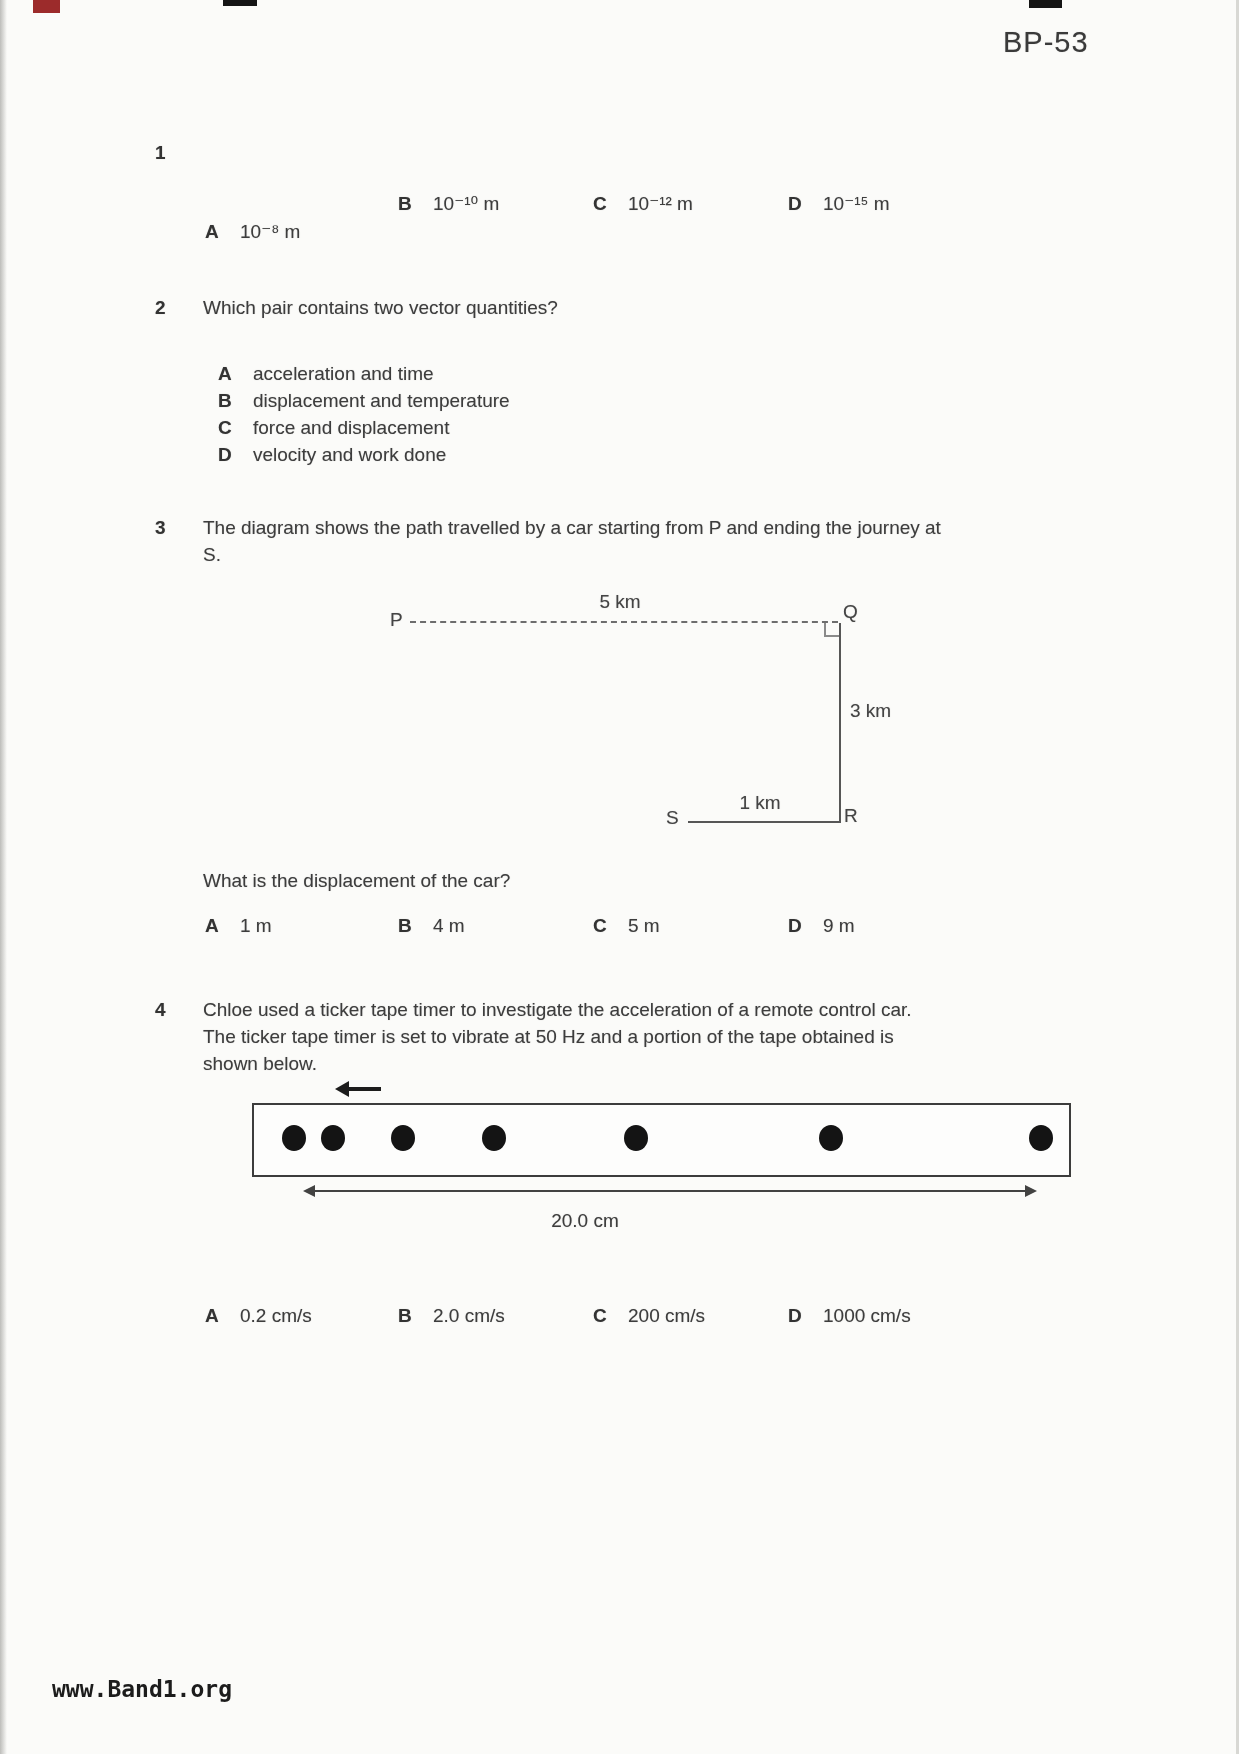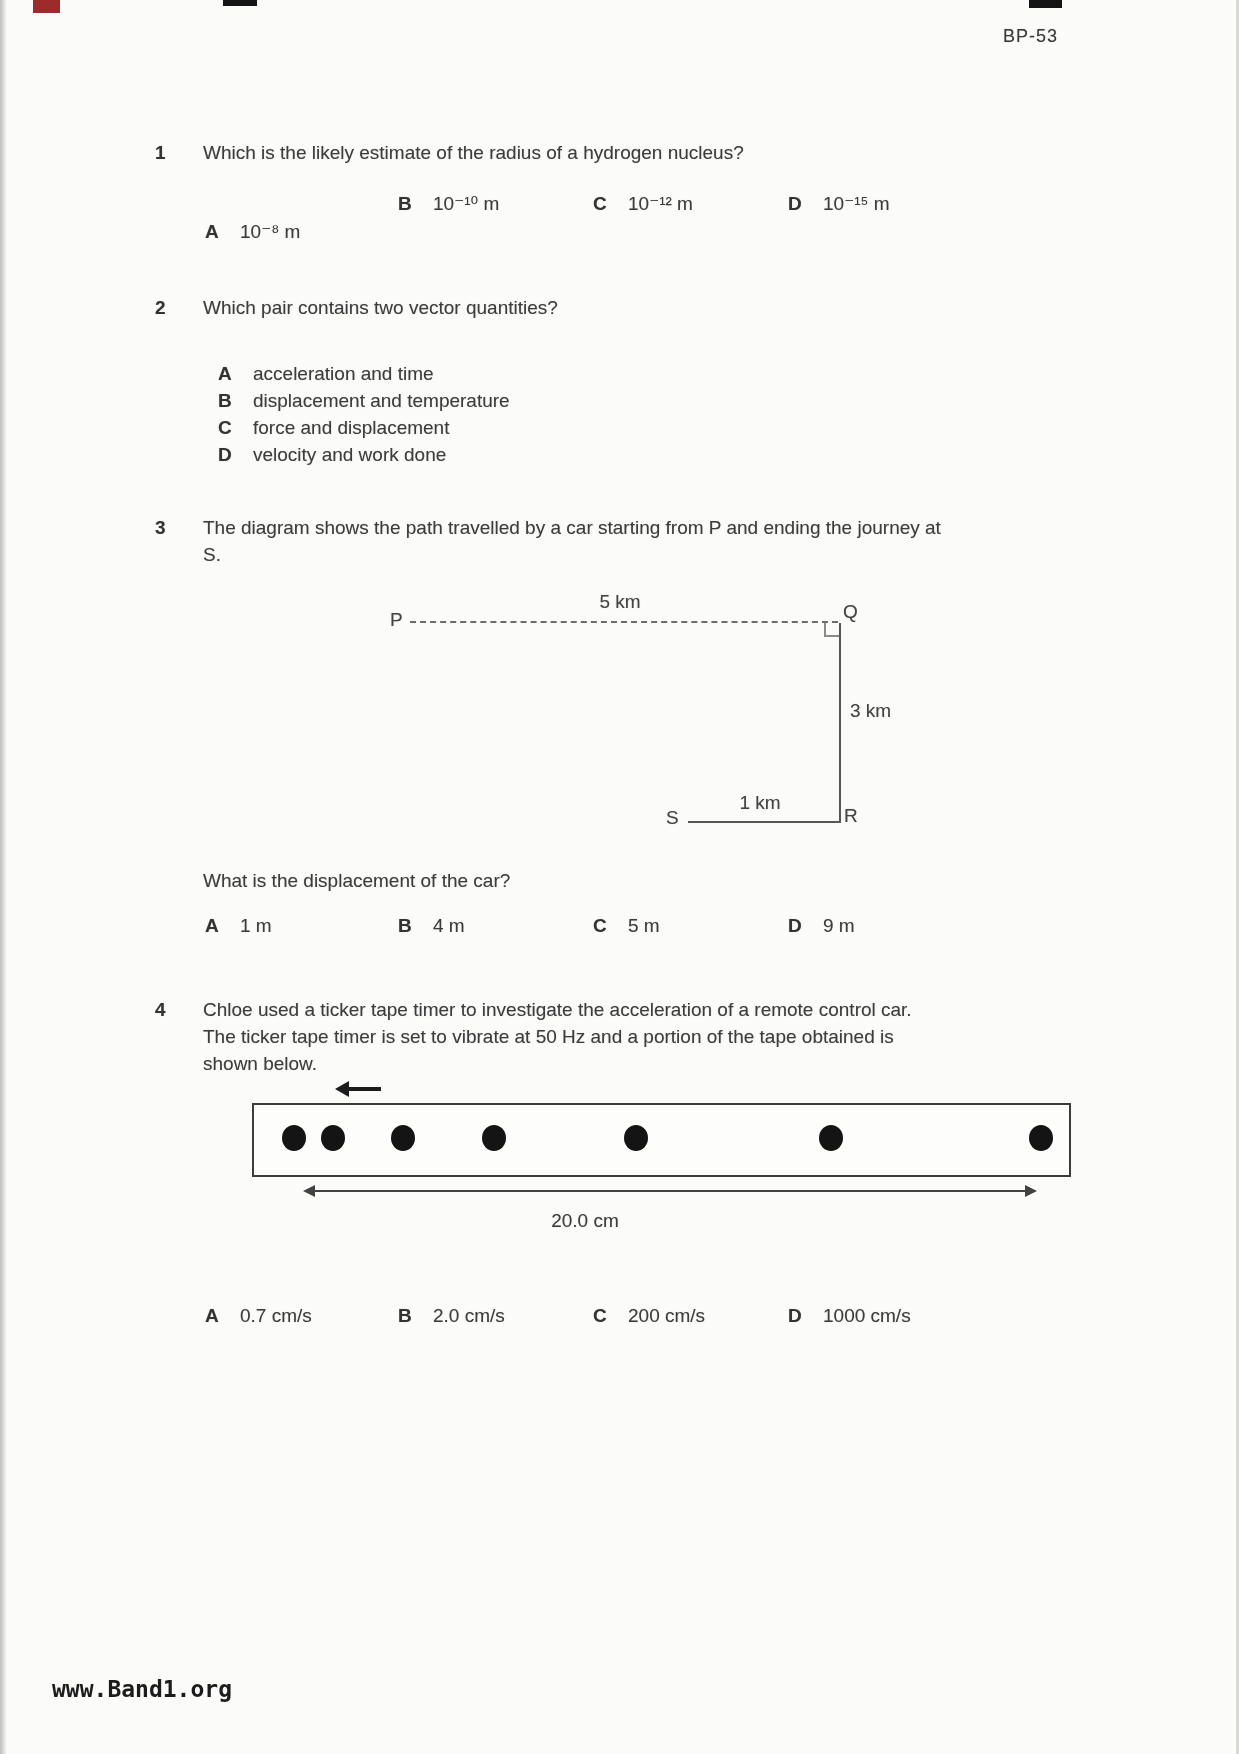--- a/index.html
+++ b/index.html
@@ -46,41 +46,40 @@
         border-top:6px solid transparent;border-bottom:6px solid transparent;
         border-left:12px solid #424242;}
   .center{text-align:center;}
   
   .edge-left{position:absolute;left:0;top:0;width:7px;height:100%;
      background:linear-gradient(90deg,#bdbdba,rgba(235,235,230,0));}
   .edge-right{position:absolute;right:0;top:0;width:3px;height:100%;background:#d8d8d4;}
   .red-mark{position:absolute;left:33px;top:0;width:27px;height:13px;background:#9c2b2b;}
   .dash1{position:absolute;left:223px;top:0;width:34px;height:6px;background:#151515;}
   .dash2{position:absolute;left:1029px;top:0;width:33px;height:8px;background:#151515;}
-  .header-code{position:absolute;left:1003px;top:26px;font-size:18px;color:#3a3a3a;
+  .header-code{position:absolute;left:1003px;top:26px;font-size:29px;color:#3a3a3a;
      letter-spacing:1px;text-shadow:0 0 1px rgba(90,90,90,.4);}
   .footer-url{position:absolute;left:52px;top:1676px;font-size:23px;
      font-family:"DejaVu Sans Mono","Liberation Mono",monospace;
      font-weight:600;color:#1c1c1c;}
 </style>
 </head>
 <body>
 
 <div class="sheet">
 
   <div class="edge-left"></div>
   <div class="edge-right"></div>
   <div class="red-mark"></div>
   <div class="dash1"></div>
   <div class="dash2"></div>
 
   <div class="header-code">BP-53</div>
 
   <div class="txt qnum" style="left:155px;top:140px;">1</div>
-  <div class="txt" style="left:203px;top:140px;">Which is the likely estimate of the radius of a hydrogen nucleus?</div>
 
   <div>
     <span class="optgroup" style="left:205px;top:192px;margin-top:28px;">
       <span class="opt-letter">A</span><span class="opt-value">10⁻⁸ m</span>
     </span>
     <span class="optgroup" style="left:398px;top:192px;">
       <span class="opt-letter">B</span><span class="opt-value">10⁻¹⁰ m</span>
     </span>
     <span class="optgroup" style="left:593px;top:192px;">
       <span class="opt-letter">C</span><span class="opt-value">10⁻¹² m</span>
@@ -165,21 +164,21 @@
   <div class="dim-arrow">
     <div class="head-l"></div>
     <div class="shaft"></div>
     <div class="head-r"></div>
   </div>
   <div class="txt center" style="left:485px;top:1208px;width:200px;">20.0 cm</div>
 
 
   <div>
     <span class="optgroup" style="left:205px;top:1305px;">
-      <span class="opt-letter">A</span><span class="opt-value">0.7 cm/s</span>
+      <span class="opt-letter">A</span><span class="opt-value">0.2 cm/s</span>
     </span>
     <span class="optgroup" style="left:398px;top:1305px;">
       <span class="opt-letter">B</span><span class="opt-value">2.0 cm/s</span>
     </span>
     <span class="optgroup" style="left:593px;top:1305px;">
       <span class="opt-letter">C</span><span class="opt-value">200 cm/s</span>
     </span>
     <span class="optgroup" style="left:788px;top:1305px;">
       <span class="opt-letter">D</span><span class="opt-value">1000 cm/s</span>
     </span>

